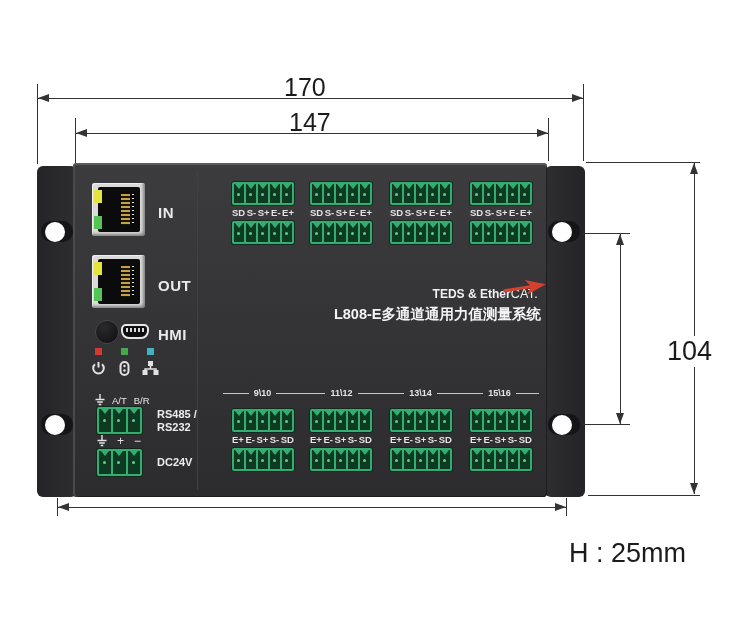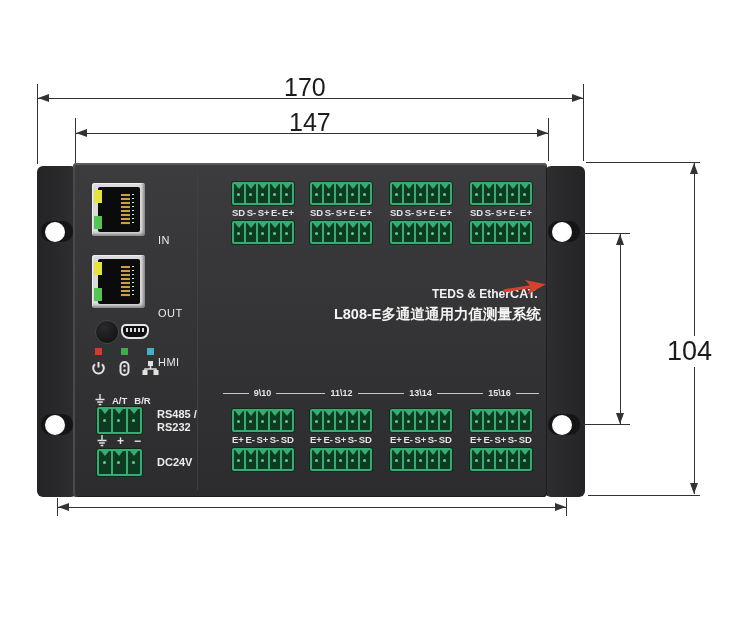--- a/index.html
+++ b/index.html
@@ -37,21 +37,21 @@
   
   .rj45 { position:absolute; width:53px; height:53px; background:#dadada; border-radius:3px; z-index:3;
           box-shadow: inset -2px -2px 3px rgba(0,0,0,.4), inset 1px 1px 0 #f2f2f2; }
   .rj45-port { position:absolute; left:6px; top:4px; right:5px; bottom:4px; background:#0b0b0c; border-radius:2px; }
   .rj45-led-y { position:absolute; left:-4px; top:3px; width:8px; height:13px; }
   .rj45-led-g { position:absolute; left:-4px; bottom:3px; width:8px; height:13px; }
   .rj45-pins { position:absolute; right:10px; top:7px; width:9px; height:31px;
                background:repeating-linear-gradient(180deg,#c8a23e 0 2px,#141414 2px 4px); }
   .rj45-dots { position:absolute; right:6px; top:7px; width:2px; height:31px;
                background:repeating-linear-gradient(180deg,#e8e8e8 0 1px,transparent 1px 4px); }
-  .port-label { position:absolute; color:#e9e9e9; font-size:11px; font-weight:normal; letter-spacing:.5px; z-index:3;margin-top:30px; }
+  .port-label { position:absolute; color:#e9e9e9; font-size:15px; font-weight:bold; letter-spacing:.5px; z-index:3; }
 
   
   .round-btn { position:absolute; width:22px; height:22px; border-radius:50%; z-index:3;
                background:radial-gradient(circle at 35% 30%, #2a2a2c, #0e0e10); border:1px solid #454547; }
   .miniusb { position:absolute; width:28px; height:15px; border:2px solid #e6e6e6; border-radius:5px 5px 8px 8px;
              background:#0e0e10; z-index:3; box-sizing:border-box; }
   .miniusb::after { content:''; position:absolute; left:3px; right:3px; top:2px; height:4px;
              background:repeating-linear-gradient(90deg,#dcdcdc 0 2px,transparent 2px 4px); }
   .led { position:absolute; width:7px; height:7px; z-index:3; }
   .sicon { position:absolute; z-index:3; }
@@ -69,31 +69,31 @@
   .pinrow { display:flex; justify-content:space-between; margin:2px 0 1px 0; height:13px;
             font-size:9.5px; font-weight:bold; color:#e3e3e3; white-space:nowrap; }
   .chrow { position:absolute; left:223px; width:316px; height:14px; display:flex; z-index:3; }
   .chitem { flex:1; display:flex; align-items:center; }
   .chitem .l { flex:1; height:1px; background:#c6c6c6; }
   .chitem .t { padding:0 5px; font-size:9px; font-weight:bold; color:#e4e4e4; }
 
   .io3 { position:absolute; width:45px; z-index:3; }
   .io3 .tblock { height:27px; }
   .iohdr { position:absolute; display:flex; align-items:center; color:#e6e6e6; font-size:9.5px;
-           font-weight:bold; z-index:3; }
+           font-weight:normal; z-index:3; }
   .iolabel { position:absolute; color:#ececec; font-size:11px; font-weight:bold; z-index:3; line-height:13px; }
 
   
   .logo { position:absolute; left:238px; top:293px; width:110px; height:44px; z-index:3; }
   .logo-text { position:absolute; left:28px; top:0px; font-size:20px; font-weight:bold; font-style:italic;
                color:#f2f2f2; letter-spacing:1px; }
   .logo-tag { position:absolute; left:27px; top:24px; font-size:7.5px; color:#dadada; letter-spacing:1px; }
   .teds { position:absolute; left:380px; top:287px; width:158px; text-align:right; z-index:3;
           color:#f0f0f0; font-size:12px; font-weight:bold; white-space:nowrap; }
-  .teds b { font-size:12.5px; font-weight:700; letter-spacing:.3px;text-align:right; }
+  .teds b { font-size:12.5px; font-weight:400; letter-spacing:.3px;text-align:right; }
   .ecat-arrow { position:absolute; left:503px; top:279px; z-index:4; transform:rotate(-9deg); }
   .product { position:absolute; left:300px; top:305px; width:241px; text-align:right; z-index:3;
              color:#f4f4f4; font-size:14.5px; font-weight:bold; white-space:nowrap; }
 </style>
 <style>.tcell::before{border-top-color:#35ad72;}</style></head>
 <body>
 
 <div class="stage">
 
   <div class="dimtext" style="left:284px; top:73px; font-size:25px;">170</div>
@@ -112,20 +112,21 @@
   <div class="dimtext" style="left:663px; top:336px; font-size:27px; background:#fff; padding:0 4px;">104</div>
 
   <div class="dimv" style="left:620px; top:234px; height:190px;"></div>
   <div class="exth" style="left:583px; top:233px; width:47px;"></div>
   <div class="exth" style="left:583px; top:424px; width:47px;"></div>
 
   <div class="dimh" style="left:58px; top:507px; width:508px;"></div>
   <div class="extv" style="left:57px; top:498px; height:18px;"></div>
   <div class="extv" style="left:566px; top:498px; height:18px;"></div>
 
+  <div class="dimtext" style="left:569px; top:538px; font-size:27px;">H : 25mm</div>
 
   <div class="ear" style="left:37px; top:166px; height:331px;">
     <div class="hole-slot" style="left:4px; top:55px; width:32px; height:21px;"></div>
     <div class="hole" style="left:8px; top:56px;"></div>
     <div class="hole-slot" style="left:4px; top:248px; width:32px; height:21px;"></div>
     <div class="hole" style="left:8px; top:249px;"></div>
   </div>
   <div class="ear" style="left:545px; top:166px; height:331px; background:linear-gradient(90deg,#2e2e30,#242426);">
     <div class="hole-slot" style="left:3px; top:55px; width:32px; height:21px;"></div>
     <div class="hole" style="left:7px; top:56px;"></div>

